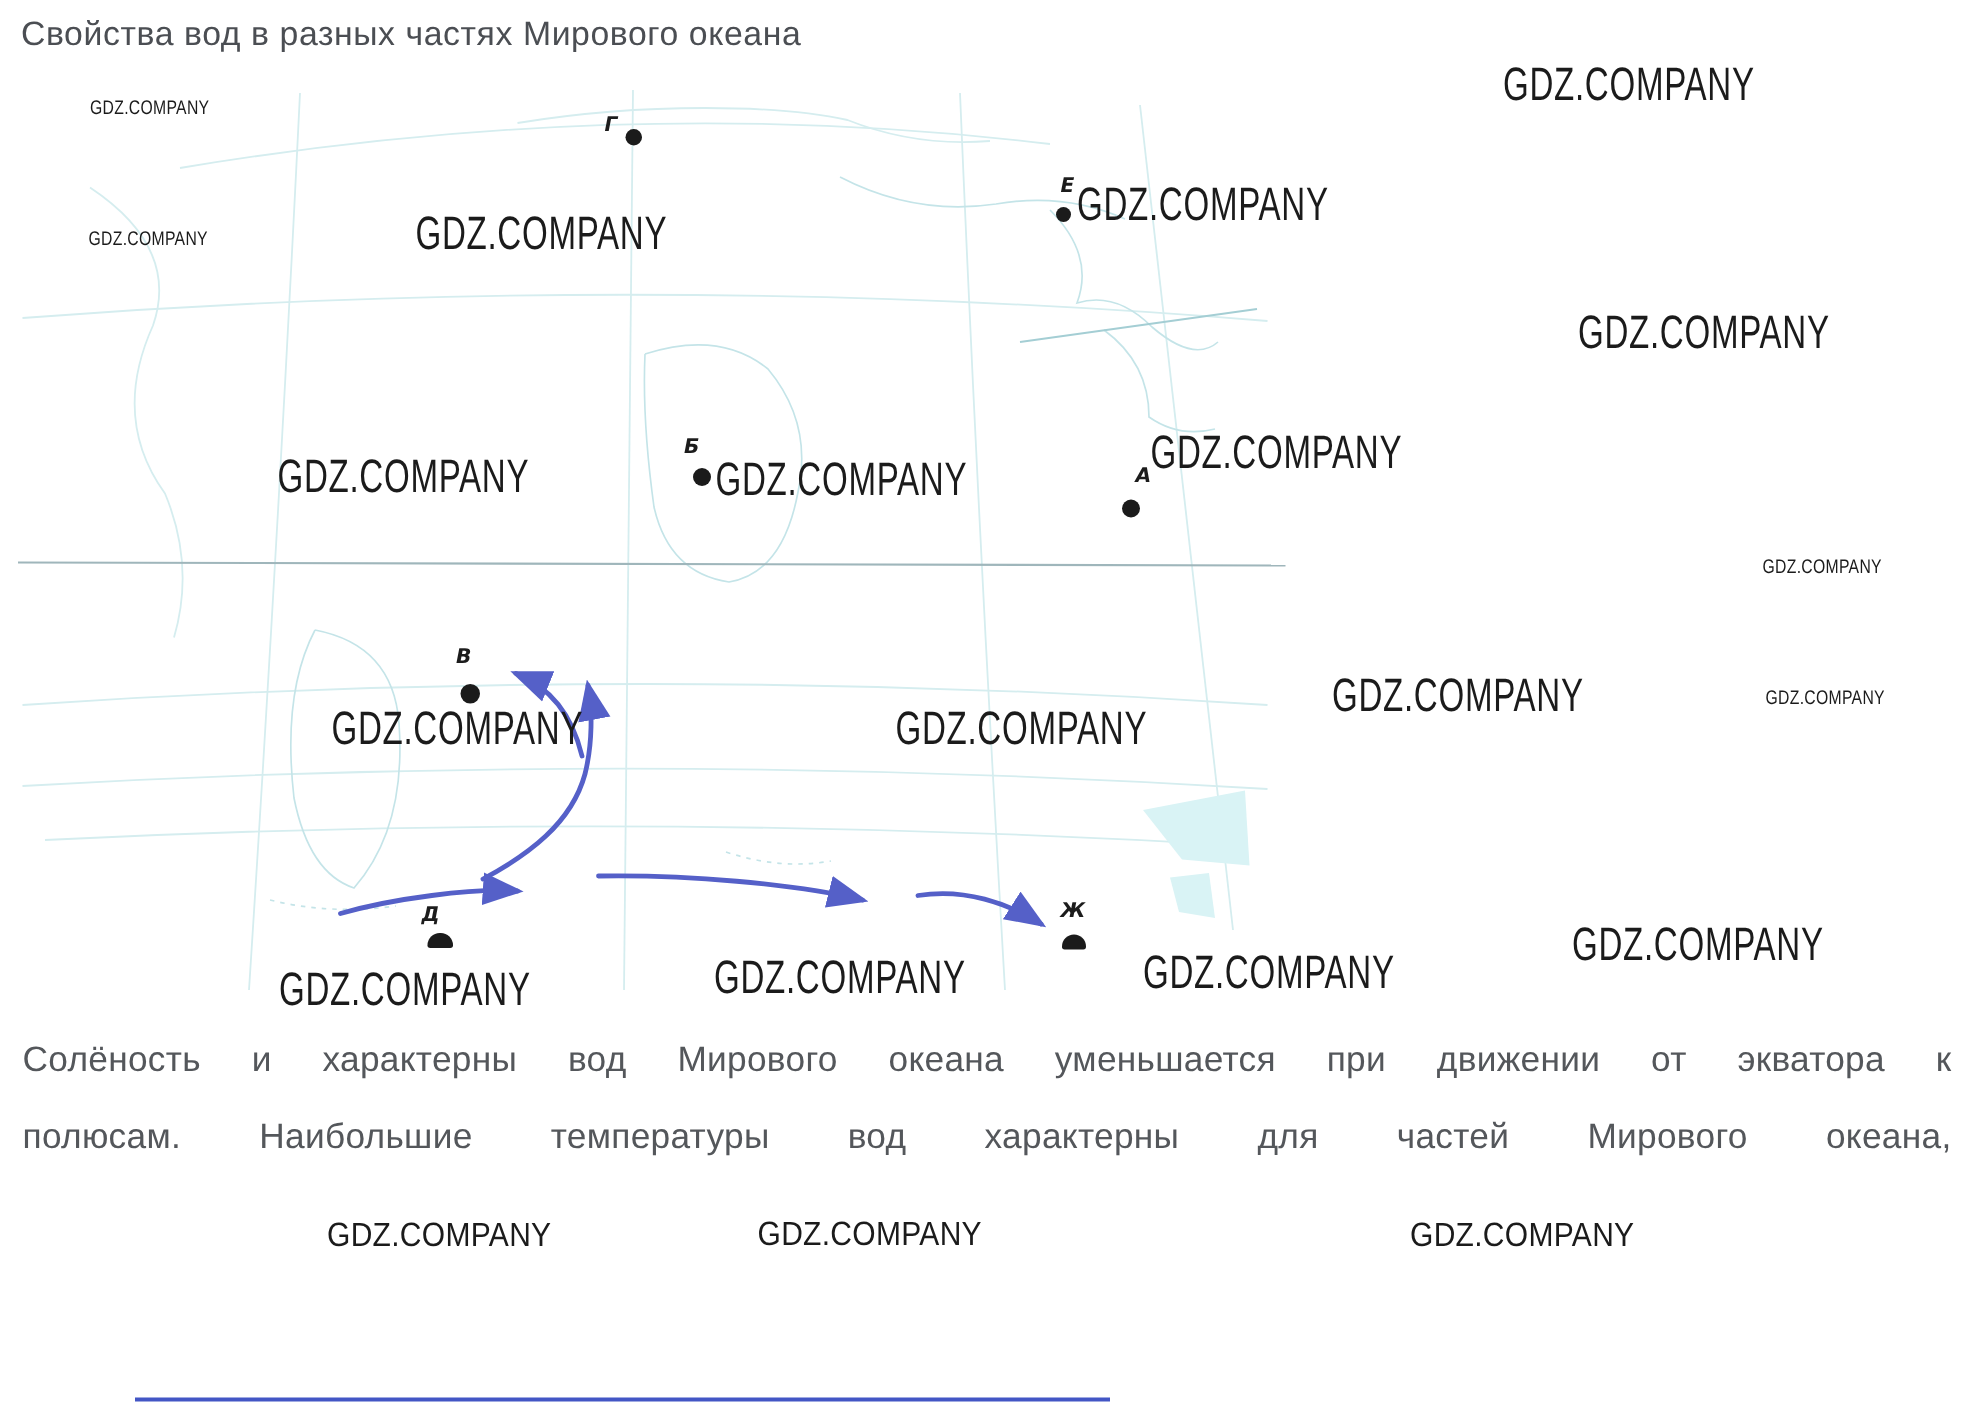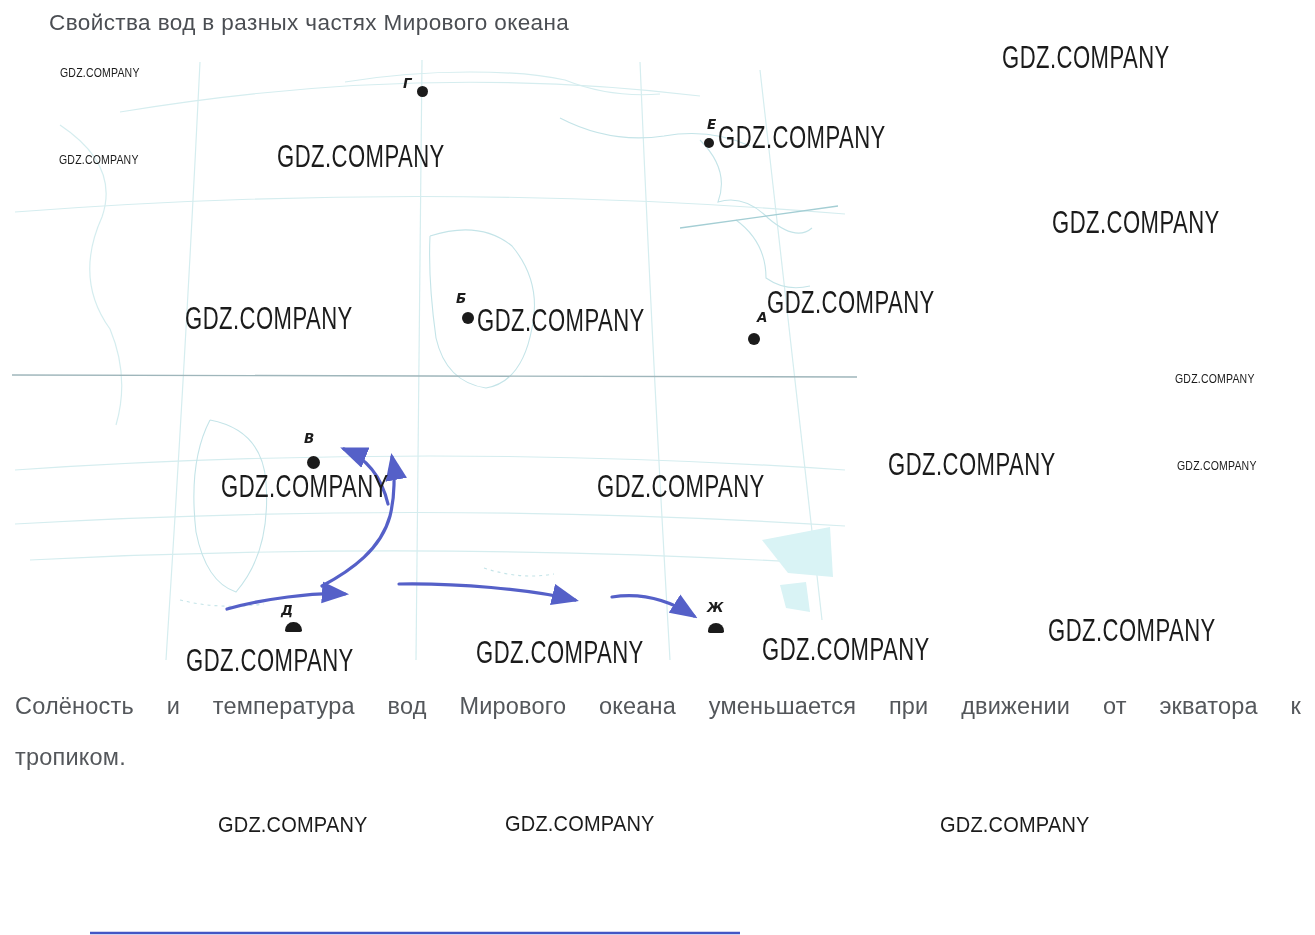--- a/index.html
+++ b/index.html
@@ -2,21 +2,21 @@
 <html><head>
 <meta charset="utf-8">
 <style>
   html,body{margin:0;padding:0;background:#ffffff;}
   #page{
     position:relative;width:1315px;height:935px;overflow:hidden;
     background:#ffffff;font-family:"Liberation Sans",sans-serif;
   }
   #title{
     position:absolute;left:14px;top:10px;font-size:22.5px;color:#4b4e53;
-    letter-spacing:.4px;font-weight:400;white-space:nowrap;margin-left:35px;
+    letter-spacing:.4px;font-weight:400;white-space:nowrap;
   }
   #map-canvas{position:absolute;left:0;top:0;pointer-events:none;}
   .wm{
     position:absolute;white-space:nowrap;color:#1b1b1b;transform-origin:0 0;
     font-family:"Liberation Sans",sans-serif;line-height:1;
   }
   .wm.lg{font-size:24px;letter-spacing:.5px;transform:scale(.92,1.3);}
   .wm.md{font-size:20px;letter-spacing:.2px;transform:scale(1,1.12);}
   .wm.sm{font-size:10.5px;letter-spacing:.2px;transform:scale(1,1.25);}
   .dot{position:absolute;background:#1b1b1b;border-radius:50%;}
@@ -125,17 +125,17 @@
       <span class="wm lg" style="left: 1048px; top: 615px; color: rgb(27, 27, 27);">GDZ.COMPANY</span>
       <span class="wm lg" style="left: 186px; top: 645px; color: rgb(27, 27, 27);">GDZ.COMPANY</span>
       <span class="wm lg" style="left: 476px; top: 637px; color: rgb(27, 27, 27);">GDZ.COMPANY</span>
       <span class="wm lg" style="left: 762px; top: 634px; color: rgb(27, 27, 27);">GDZ.COMPANY</span>
       <span class="wm md" style="left: 218px; top: 813px; color: rgb(27, 27, 27);">GDZ.COMPANY</span>
       <span class="wm md" style="left: 505px; top: 812px; color: rgb(27, 27, 27);">GDZ.COMPANY</span>
       <span class="wm md" style="left: 940px; top: 813px; color: rgb(27, 27, 27);">GDZ.COMPANY</span>
     </div>
 
   <div id="paragraph">
-      <div class="pline">Солёность и температура вод Мирового океана уменьшается при движении от экватора к</div>
-      <div class="pline last">тропиком.</div>
+      <div class="pline">Солёность и характерны вод Мирового океана уменьшается при движении от экватора к</div>
+      <div class="pline">полюсам. Наибольшие температуры вод характерны для частей Мирового океана,</div>
     </div>
 
 </div>
 
 </body></html>

